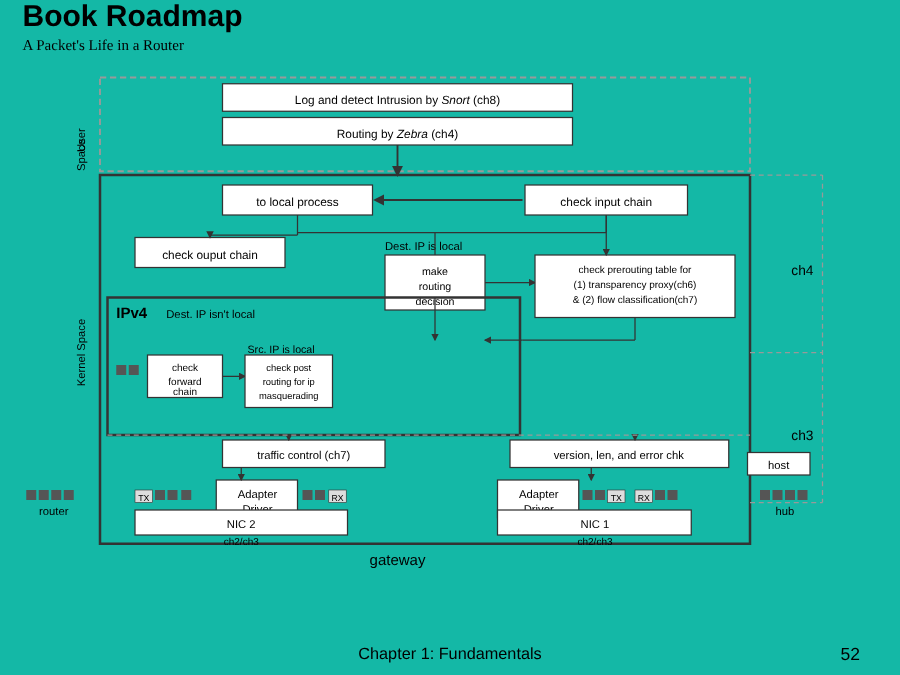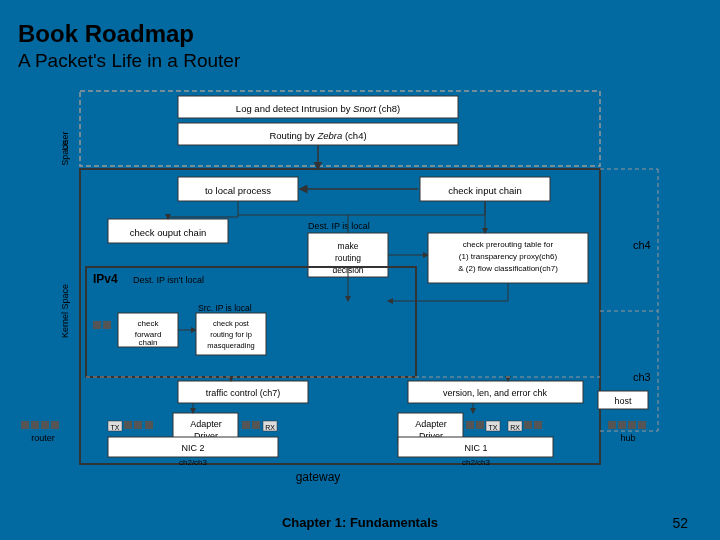--- a/index.html
+++ b/index.html
@@ -9,36 +9,37 @@
       background: #fff;
       font-family: Arial, sans-serif;
       overflow: hidden;
       position: relative;
     }
 
     
     #app {
       width: 720px;
       height: 540px;
-      background: #0369a1;
-      padding: 20px 18px 8px 18px;
+      background: #14b8a6;
+      padding: 0 18px 8px 18px;
       position: relative;
       overflow: hidden;
     }
 
     .page-title {
       font-size: 24px;
       font-weight: bold;
       line-height: 1.2;
     }
 
     .page-subtitle {
-      font-size: 19px;
+      font-size: 12px;
       line-height: 1.3;
       margin-bottom: 8px;
+      font-family: Liberation Serif, serif;
     }
 
     .diagram-container {
       position: relative;
       width: 680px;
       height: 420px;
     }
 
     svg.diagram {
       position: absolute;
@@ -223,16 +224,16 @@
       <defs>
         <marker id="arrowhead" markerWidth="6" markerHeight="6" refX="5" refY="3" orient="auto">
           <path d="M0,0 L0,6 L6,3 z" fill="#333"></path>
         </marker>
       </defs>
 
     </svg>
   </div>
 
   <div style="position:absolute; bottom:10px; left:0; width:720px; display:flex; justify-content:center; align-items:center;">
-    <span style="font-size:13px; font-weight:bold;">Chapter 1: Fundamentals</span>
+    <span style="font-size:13px; font-weight:normal;">Chapter 1: Fundamentals</span>
     <span style="position:absolute; right:32px; font-size:14px;">52</span>
   </div>
 </div>
 
 </body></html>

